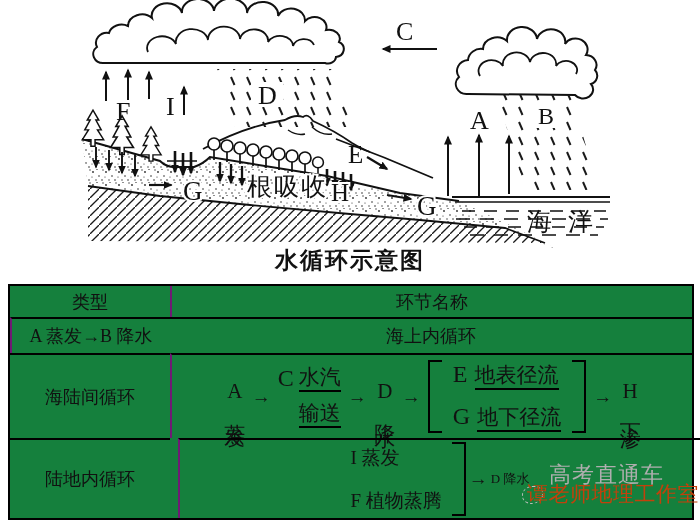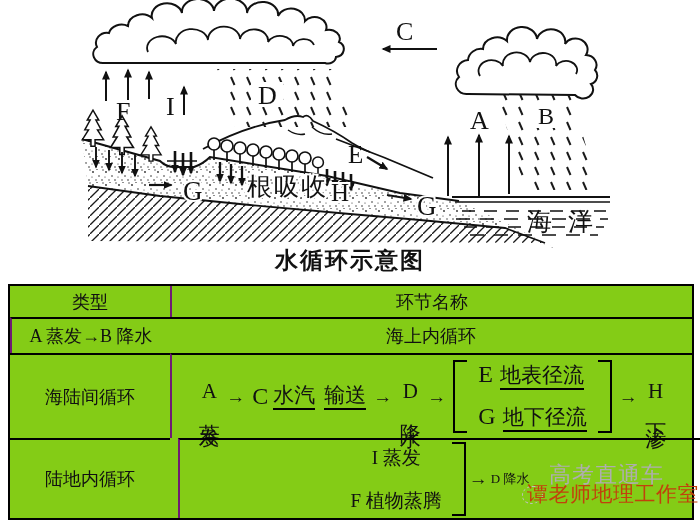--- a/index.html
+++ b/index.html
@@ -5,43 +5,43 @@
   html,body{margin:0;padding:0;background:#fff;}
   .stage{position:relative;width:700px;height:525px;background:#fff;overflow:hidden;
          font-family:"Liberation Serif","DejaVu Serif",serif;color:#111;}
   svg text{font-family:"Liberation Serif","DejaVu Serif",serif;fill:#111;}
   .halo{paint-order:stroke;stroke:#fff;stroke-width:4px;}
   .page-title{position:absolute;top:245px;left:0;width:700px;text-align:center;
               font-size:23px;font-weight:bold;letter-spacing:2px;}
   
   .wtable{position:absolute;left:8px;top:284px;width:682px;height:232px;
           border:2px solid #000;display:grid;grid-template-columns:160px 1fr;
-          grid-template-rows:31px 36px 85px 1fr;background:#84cc16;}
+          grid-template-rows:31px 36px 85px 1fr;background:#15803d;}
   .cell{display:flex;align-items:center;justify-content:center;font-size:18px;}
   .cell.rcol{border-left:2px solid #701a75;}
   .cell.ntop{border-top:2px solid #000;}
   
   .flow2{gap:7px;font-size:21px;}
   .vtext{writing-mode:vertical-rl;text-orientation:upright;line-height:1;
          font-size:21px;letter-spacing:4px;}
   .arr{font-size:19px;}
   .c-group{display:flex;align-items:flex-start;gap:5px;}
   .c-letter,.eg-letter{font-size:24px;line-height:1.1;}
-  .c-stack{display:flex;flex-direction:row;gap:9px;font-size:21px;}
+  .c-stack{display:flex;flex-direction:column;gap:9px;font-size:21px;}
   .ul{border-bottom:2px solid #000;padding-bottom:1px;line-height:1.15;}
   .brk{width:12px;align-self:stretch;}
   .brk-left{border:2px solid #000;border-right:none;margin:5px 0;}
   .brk-right{border:2px solid #000;border-left:none;margin:5px 0;}
   .eg-stack{display:flex;flex-direction:column;gap:13px;padding:0 4px;}
   .eg-row{display:flex;align-items:baseline;gap:7px;}
   .eg-row .ul{font-size:21px;}
   
   .flow3{gap:3px;position:relative;transform:translateX(8px);}
   .land-stack{display:flex;flex-direction:column;gap:17px;font-size:19px;
-              align-items:center;padding-right:7px;}
+              align-items:flex-start;padding-right:7px;}
   .brk3{width:12px;align-self:stretch;border:2.5px solid #000;border-left:none;margin:2px 0;}
   .result3{font-size:13px;text-align:right;}
   
   .wm-brand{position:absolute;left:549px;top:460px;font-size:22px;color:#aeaeae;
             letter-spacing:1px;z-index:5;}
   .wm-studio{position:absolute;left:527px;top:480px;font-size:21px;color:#c2410c;
              letter-spacing:0.5px;z-index:5;}
   .wm-logo{position:absolute;left:522px;top:486px;width:19px;height:16px;
            border:1px dashed #c0c0c0;border-radius:50% 40% 55% 45%;z-index:5;}
 </style>

